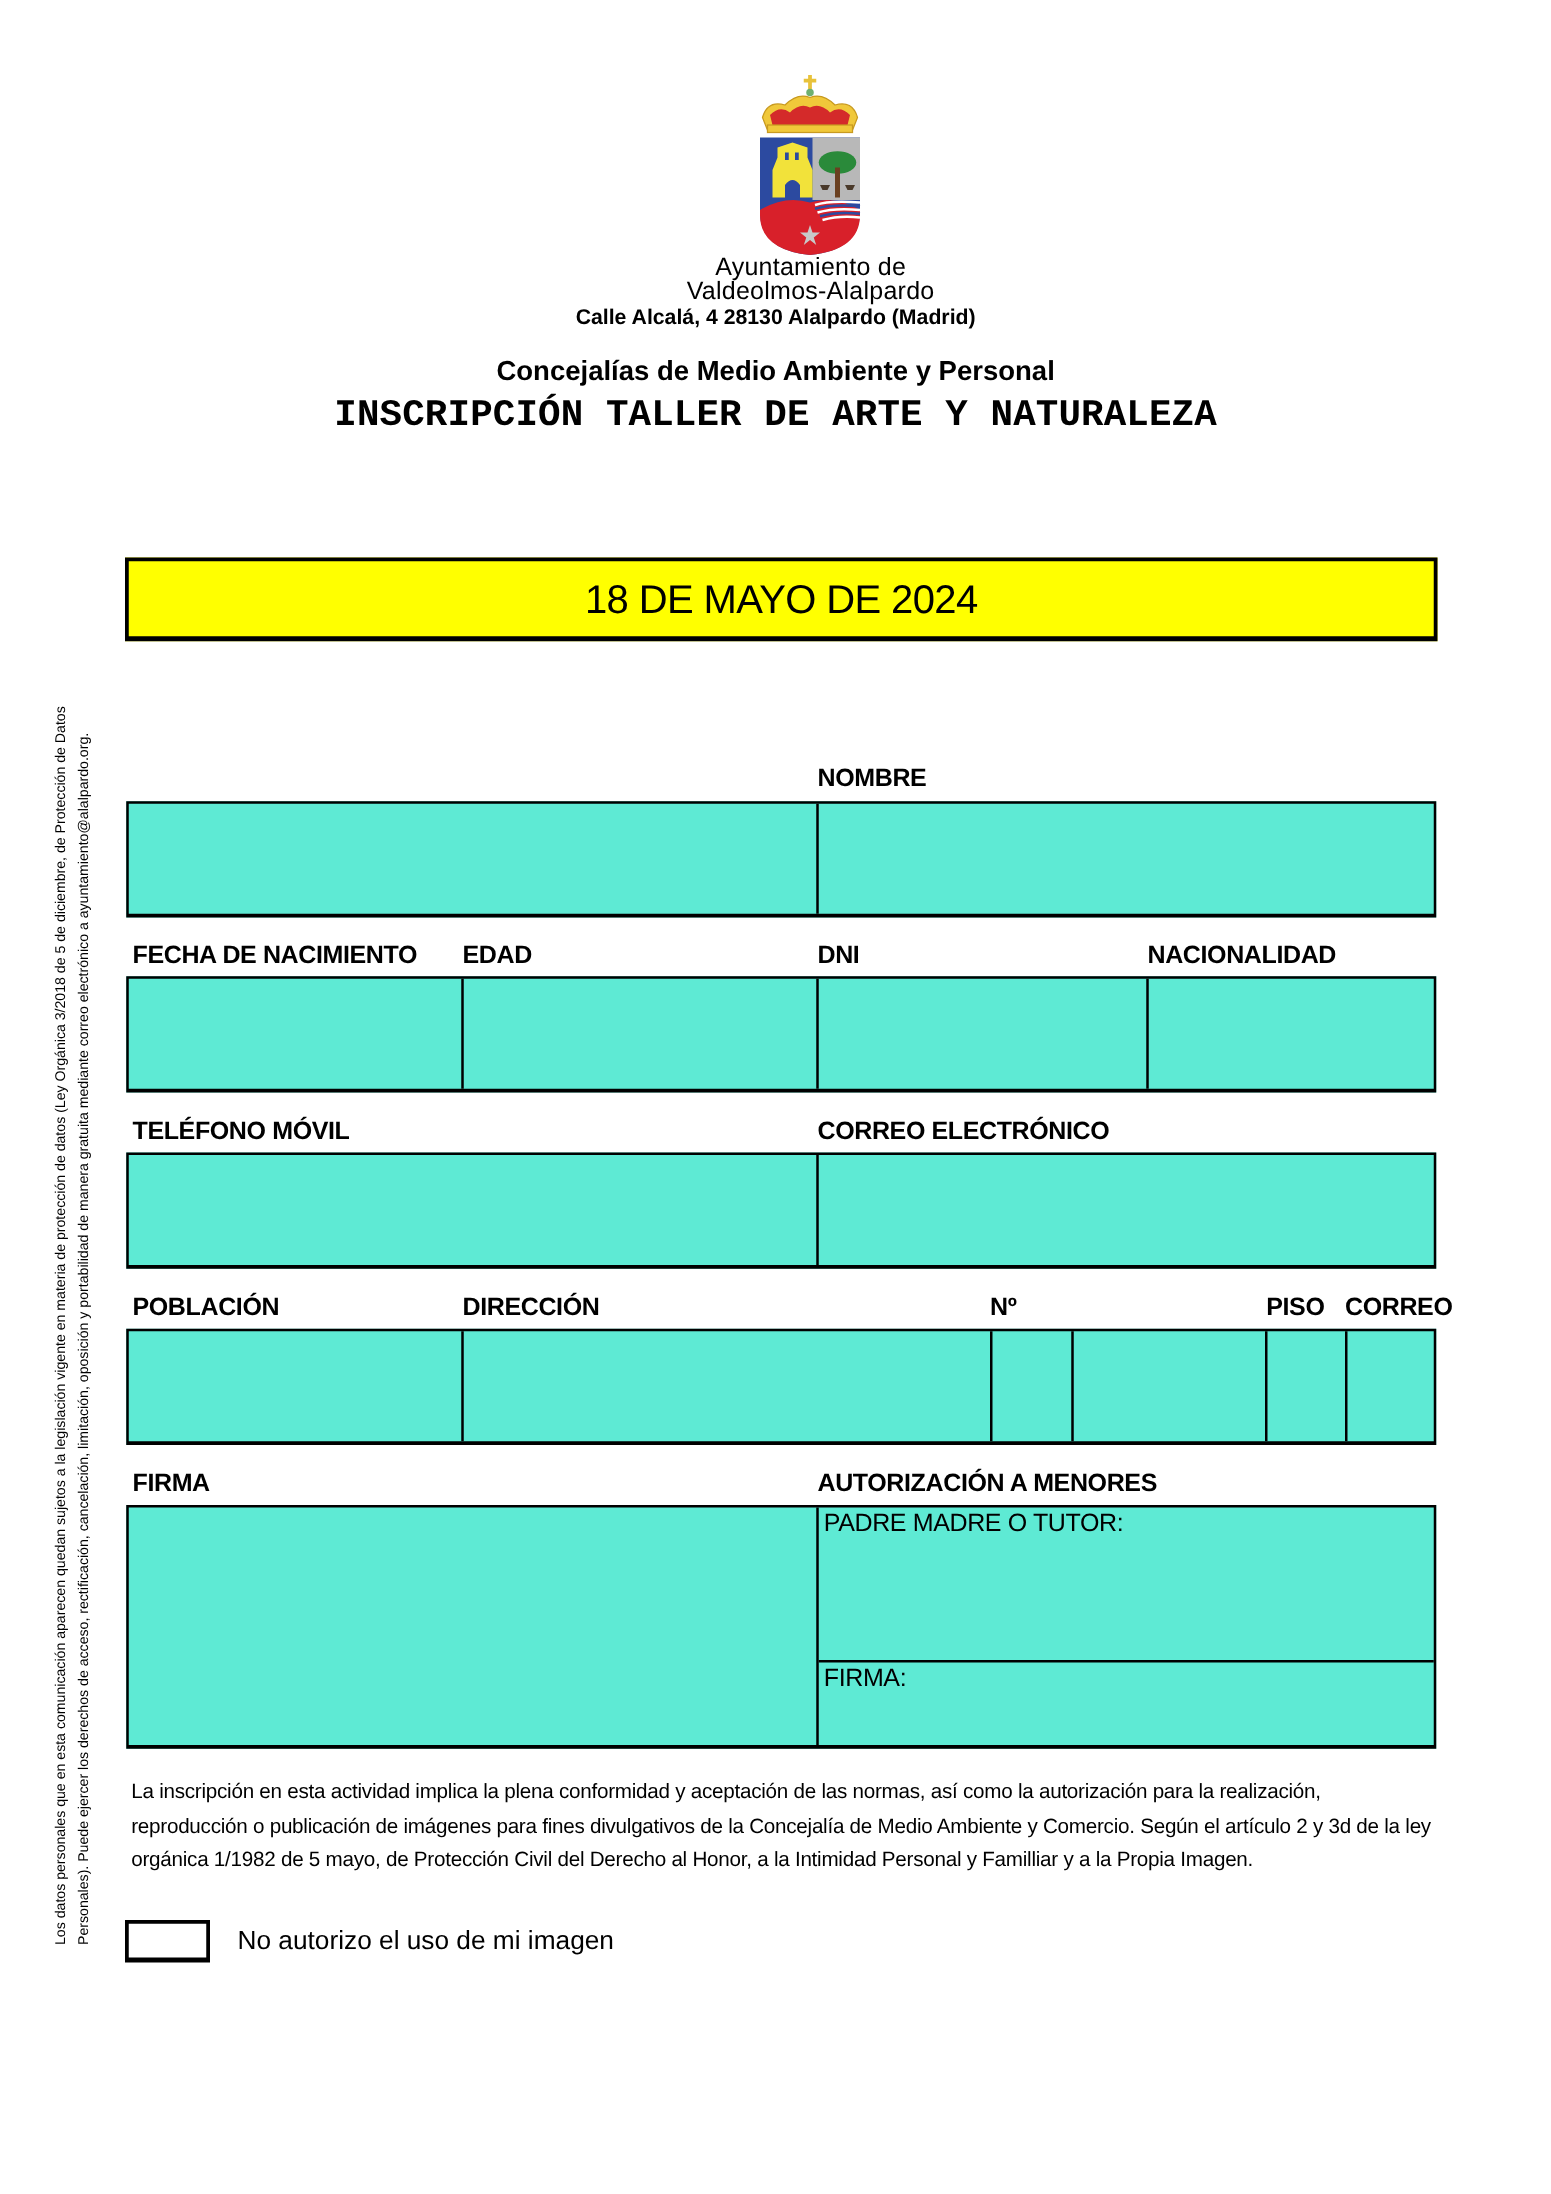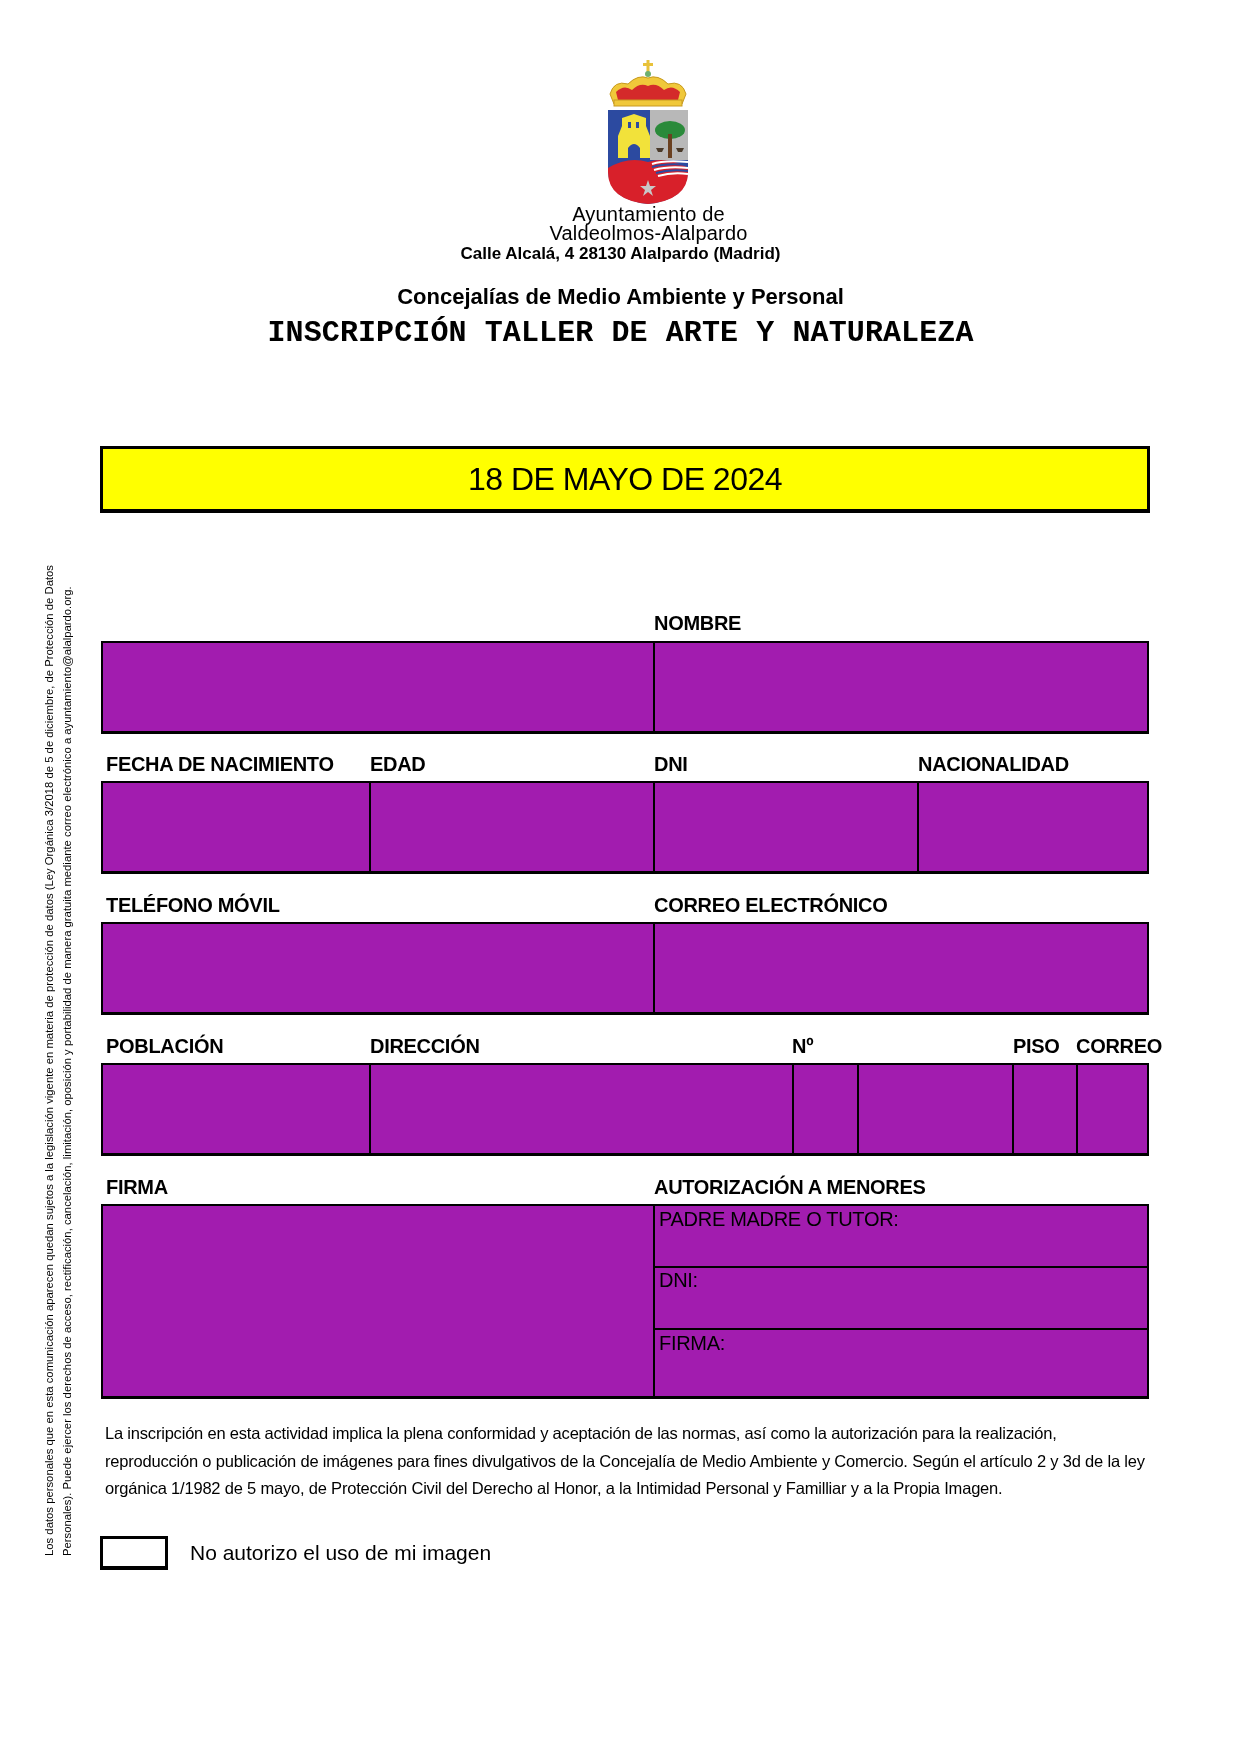--- a/index.html
+++ b/index.html
@@ -22,21 +22,21 @@
              font-size: 11.3px; line-height: 18px; white-space: nowrap; }
 
   
   #date-banner { left: 100px; top: 446px; width: 1044px; height: 60px;
                  background: #ffff00; border: 3px solid #000;
                  border-bottom-width: 4px;
                  display: flex; align-items: center; justify-content: center;
                  font-size: 32px; letter-spacing: -0.5px; }
 
   .lbl { position: absolute; font-size: 20px; font-weight: bold; white-space: nowrap; letter-spacing: -0.3px; }
-  .box { position: absolute; border: 2px solid #000; border-bottom-width: 3px; box-sizing: border-box; background: #a21caf; }
+  .box { position: absolute; border: 2px solid #000; border-bottom-width: 3px; box-sizing: border-box; background: #5eead4; }
   .cell { position: absolute; top: 0; bottom: 0; border-left: 2px solid #000; }
   .field { position: absolute; top: 0; bottom: 0; }
 
   .sub-row { position: absolute; left: 0; right: 0; border-top: 2px solid #000; }
   .sub-txt { position: absolute; left: 4px; font-size: 20px; white-space: nowrap; letter-spacing: -0.3px; }
 
   #notice { left: 105px; top: 1420px; width: 1040px; font-size: 16.5px; line-height: 27.5px; letter-spacing: -0.2px; }
   #no-image-checkbox { left: 100px; top: 1536px; width: 68px; height: 34px; border: 3px solid #000; border-bottom-width: 4px; box-sizing: border-box; }
   #no-image-label { left: 190px; top: 1541px; font-size: 21px; white-space: nowrap; }
 </style>
@@ -127,23 +127,20 @@
 </div>
 
 <div class="lbl" style="left:106px; top:1176px;">FIRMA</div>
 <div class="lbl" style="left:654px; top:1176px;">AUTORIZACIÓN A MENORES</div>
 <div class="box" style="left:101px; top:1204px; width:1048px; height:195px;">
   <div class="field" style="left:0; width:550px;"></div>
   <div class="cell" style="left:550px; right:0;">
     <div class="field" style="left:0; right:0; top:0; height:60px;">
       <span class="sub-txt" style="top:2px;">PADRE MADRE O TUTOR:</span>
     </div>
-    <div class="sub-row" style="top:60px; height:30px;">
-      <span class="sub-txt" style="top:1px;">DNI:</span>
-    </div>
     <div class="sub-row" style="top:122px; bottom:0;">
       <span class="sub-txt" style="top:2px;">FIRMA:</span>
     </div>
   </div>
 </div>
 
 <div id="notice" class="abs">La inscripción en esta actividad implica la plena conformidad y aceptación de las normas, así como la autorización para la realización, reproducción o publicación de imágenes para fines divulgativos de la Concejalía de Medio Ambiente y Comercio. Según el artículo 2 y 3d de la ley orgánica 1/1982 de 5 mayo, de Protección Civil del Derecho al Honor, a la Intimidad Personal y Familliar y a la Propia Imagen.</div>
 
 <div id="no-image-checkbox" class="abs"></div>
 <div id="no-image-label" class="abs">No autorizo el uso de mi imagen</div>

